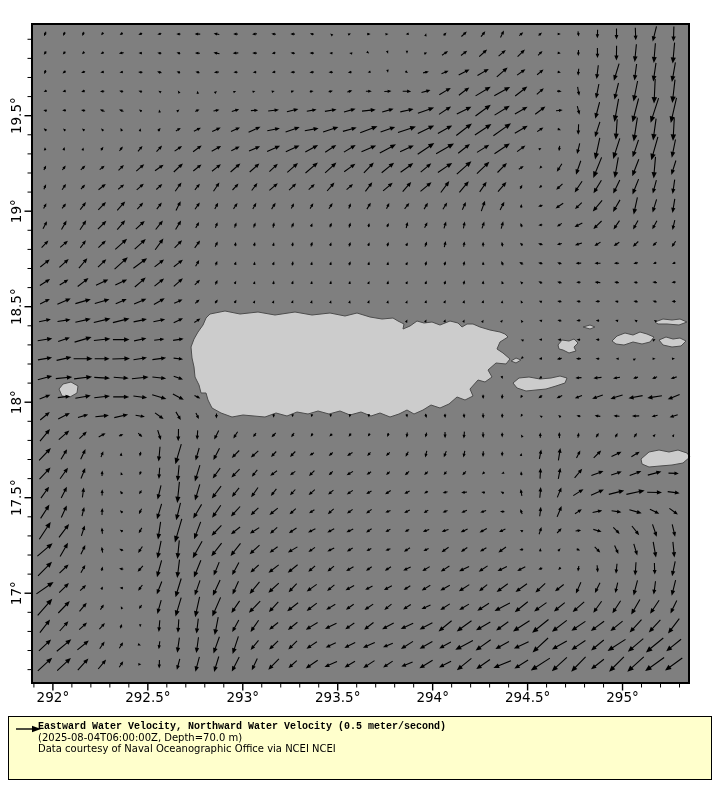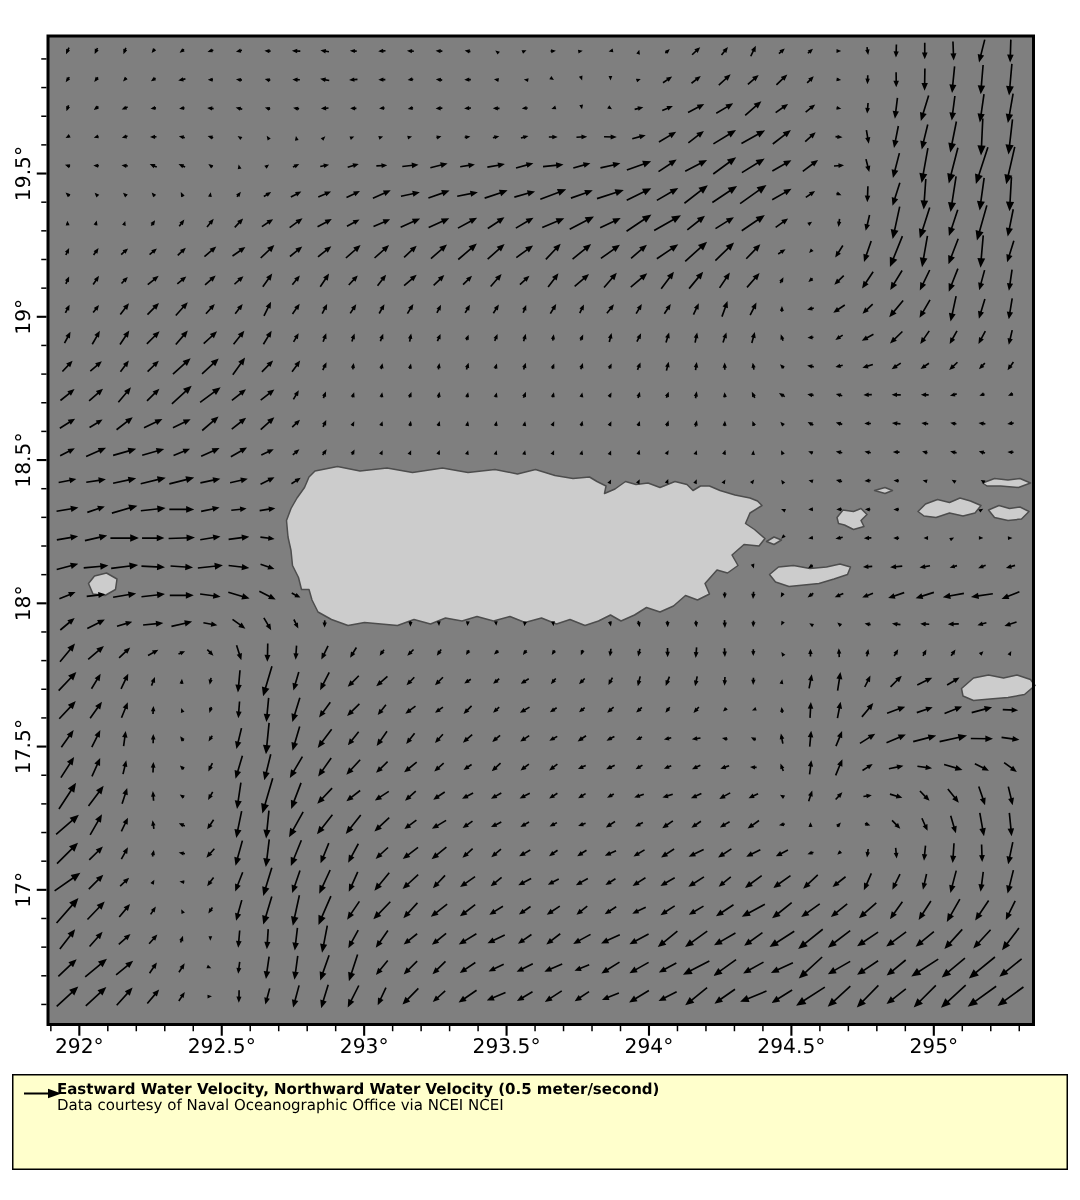--- a/index.html
+++ b/index.html
@@ -32,21 +32,21 @@
   .legend-text {
     position: absolute;
     left: 29px;
     top: 5px;
     right: 4px;
     color: #000;
     font-size: 10px;
     line-height: 10.9px;
     white-space: nowrap;
   }
-  .legend-text .l1 { font-weight: bold; }
+  .legend-text .l1 { font-weight: bold; font-family: Liberation Mono, monospace; }
 </style>
 </head>
 <body>
 
 <div id="stage">
   <svg id="mapSvg" width="720" height="800">
     <defs>
       <clipPath id="plotClip">
           <rect x="32" y="24" width="657" height="659"></rect>
         </clipPath>
@@ -161,16 +161,17 @@
       </g>
   </svg>
 
   <div class="legend">
     <svg class="legend-arrow" width="30" height="14">
       <line x1="1" y1="7" x2="19" y2="7" stroke="#000" stroke-width="1.4"></line>
       <polygon points="26,7 17,3.8 17,10.2" fill="#000"></polygon>
     </svg>
     <div class="legend-text">
       <div class="l1">Eastward Water Velocity, Northward Water Velocity (0.5 meter/second)</div>
+      <div>(2025-08-04T06:00:00Z, Depth=70.0 m)</div>
       <div>Data courtesy of Naval Oceanographic Office via NCEI NCEI</div>
     </div>
   </div>
 </div>
 
 </body></html>

